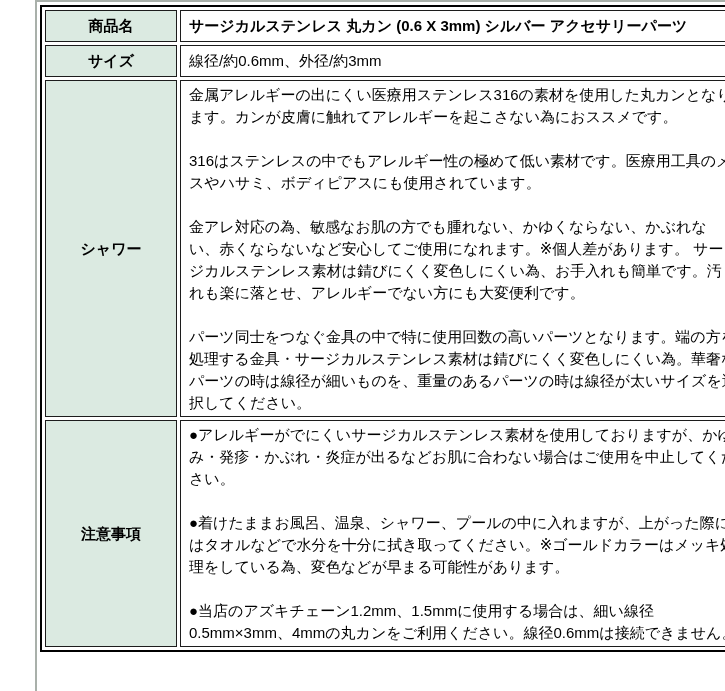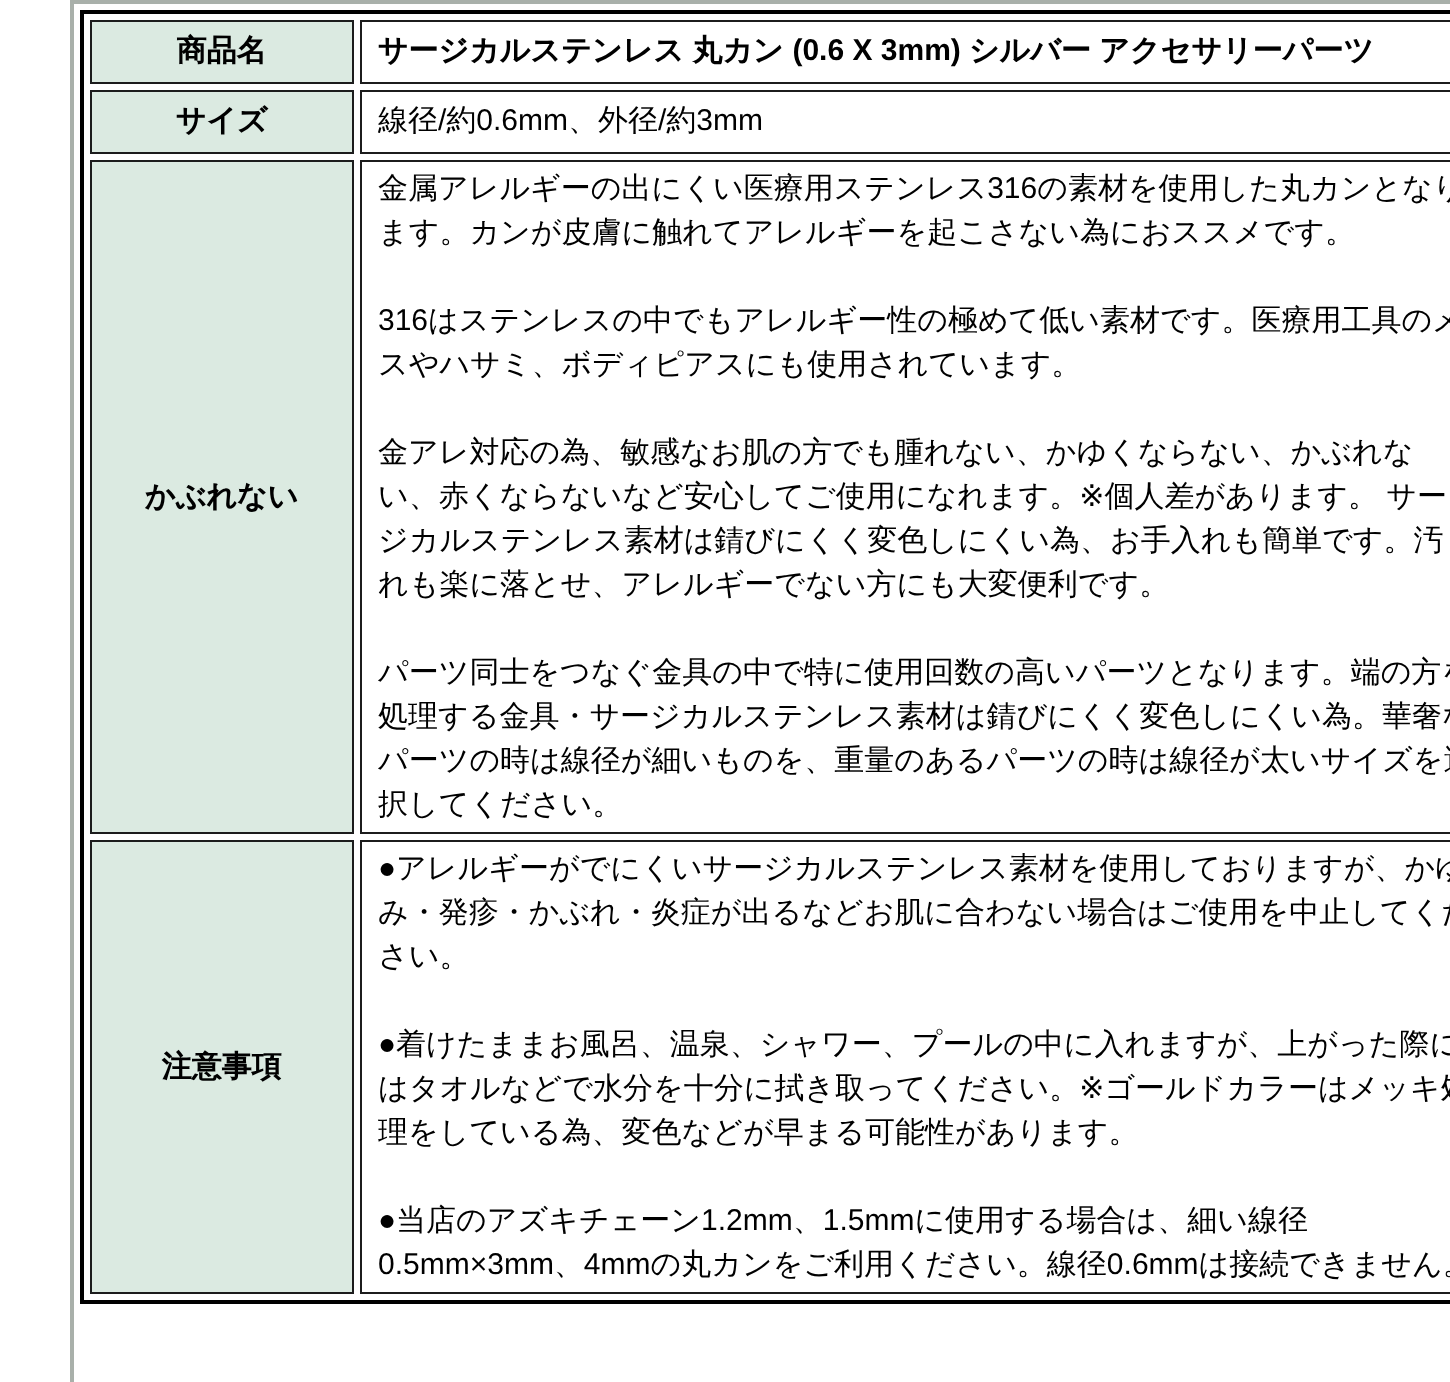--- a/index.html
+++ b/index.html
@@ -73,21 +73,21 @@
     <tbody>
       <tr class="row-small">
         <td class="label-cell">商品名</td>
         <td class="value-cell bold-value">サージカルステンレス 丸カン (0.6 X 3mm) シルバー アクセサリーパーツ</td>
       </tr>
       <tr class="row-small">
         <td class="label-cell">サイズ</td>
         <td class="value-cell">線径/約0.6mm、外径/約3mm</td>
       </tr>
       <tr class="row-desc">
-        <td class="label-cell">かぶれない</td>
+        <td class="label-cell">シャワー</td>
         <td class="value-cell value-top">
           <p>金属アレルギーの出にくい医療用ステンレス316の素材を使用した丸カンとなります。カンが皮膚に触れてアレルギーを起こさない為におススメです。</p>
           <p>316はステンレスの中でもアレルギー性の極めて低い素材です。医療用工具のメスやハサミ、ボディピアスにも使用されています。</p>
           <p>金アレ対応の為、敏感なお肌の方でも腫れない、かゆくならない、かぶれない、赤くならないなど安心してご使用になれます。※個人差があります。 サージカルステンレス素材は錆びにくく変色しにくい為、お手入れも簡単です。汚れも楽に落とせ、アレルギーでない方にも大変便利です。</p>
           <p>パーツ同士をつなぐ金具の中で特に使用回数の高いパーツとなります。端の方を処理する金具・サージカルステンレス素材は錆びにくく変色しにくい為。華奢なパーツの時は線径が細いものを、重量のあるパーツの時は線径が太いサイズを選択してください。</p>
         </td>
       </tr>
       <tr class="row-note">
         <td class="label-cell">注意事項</td>
         <td class="value-cell value-top">

